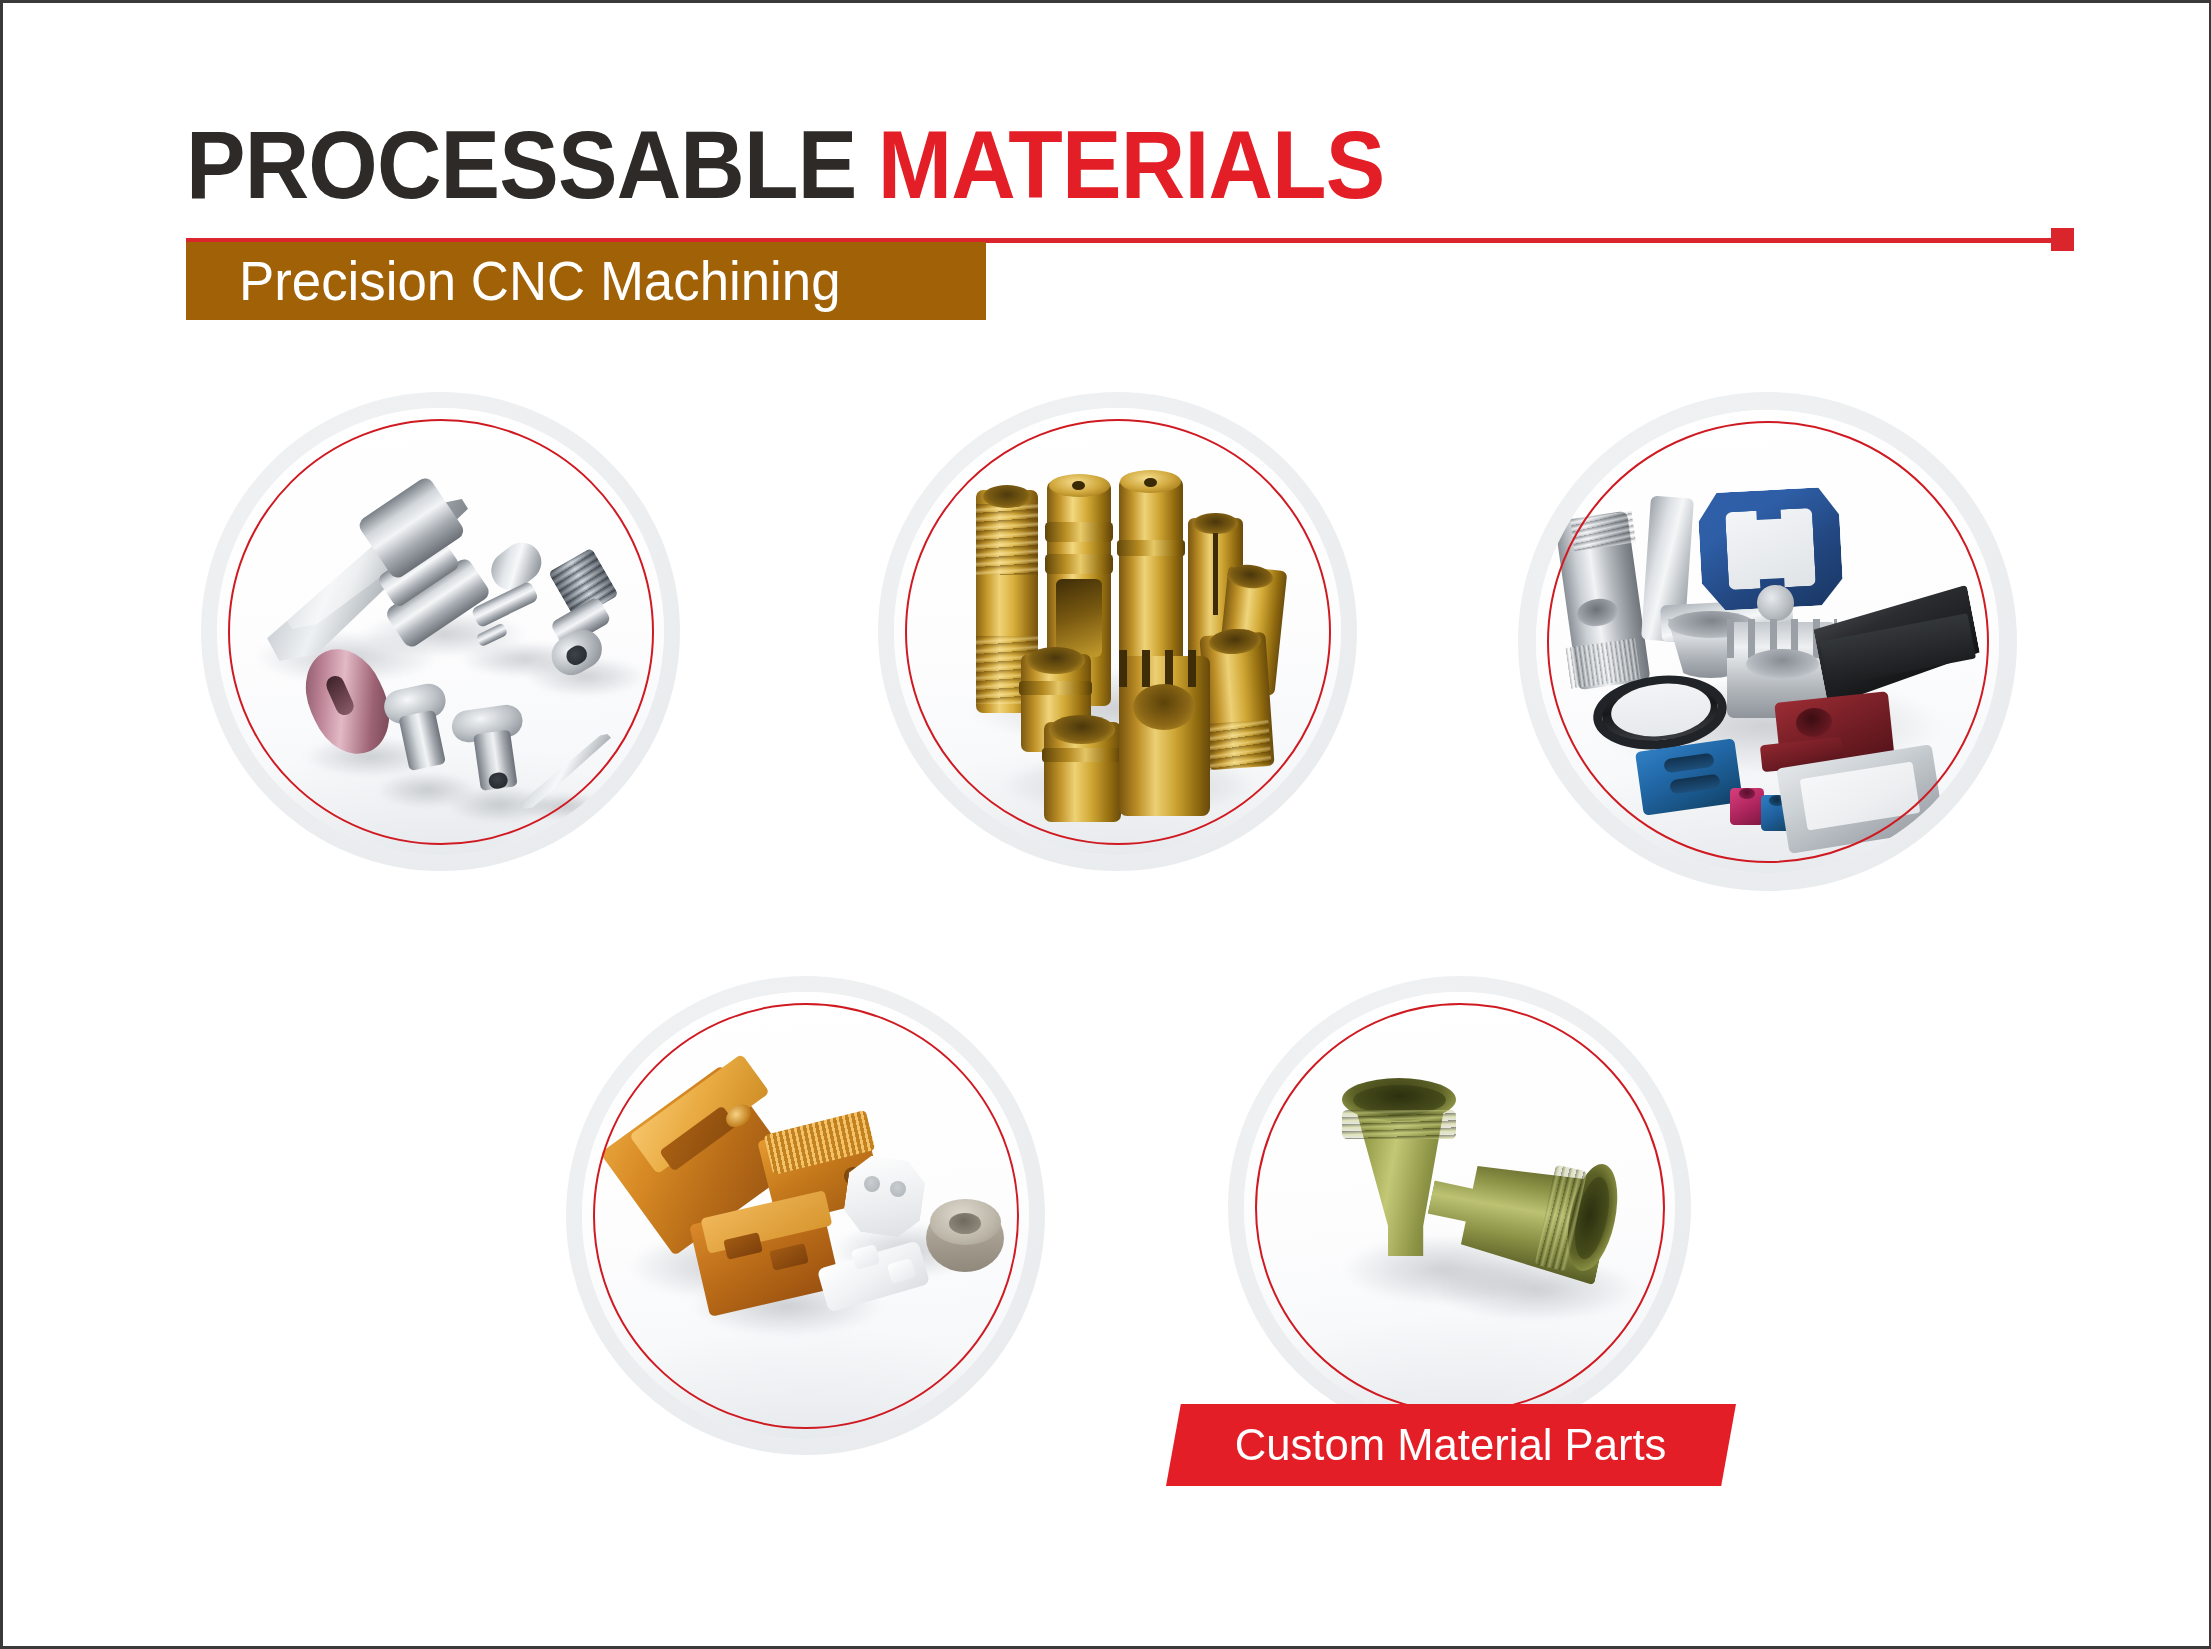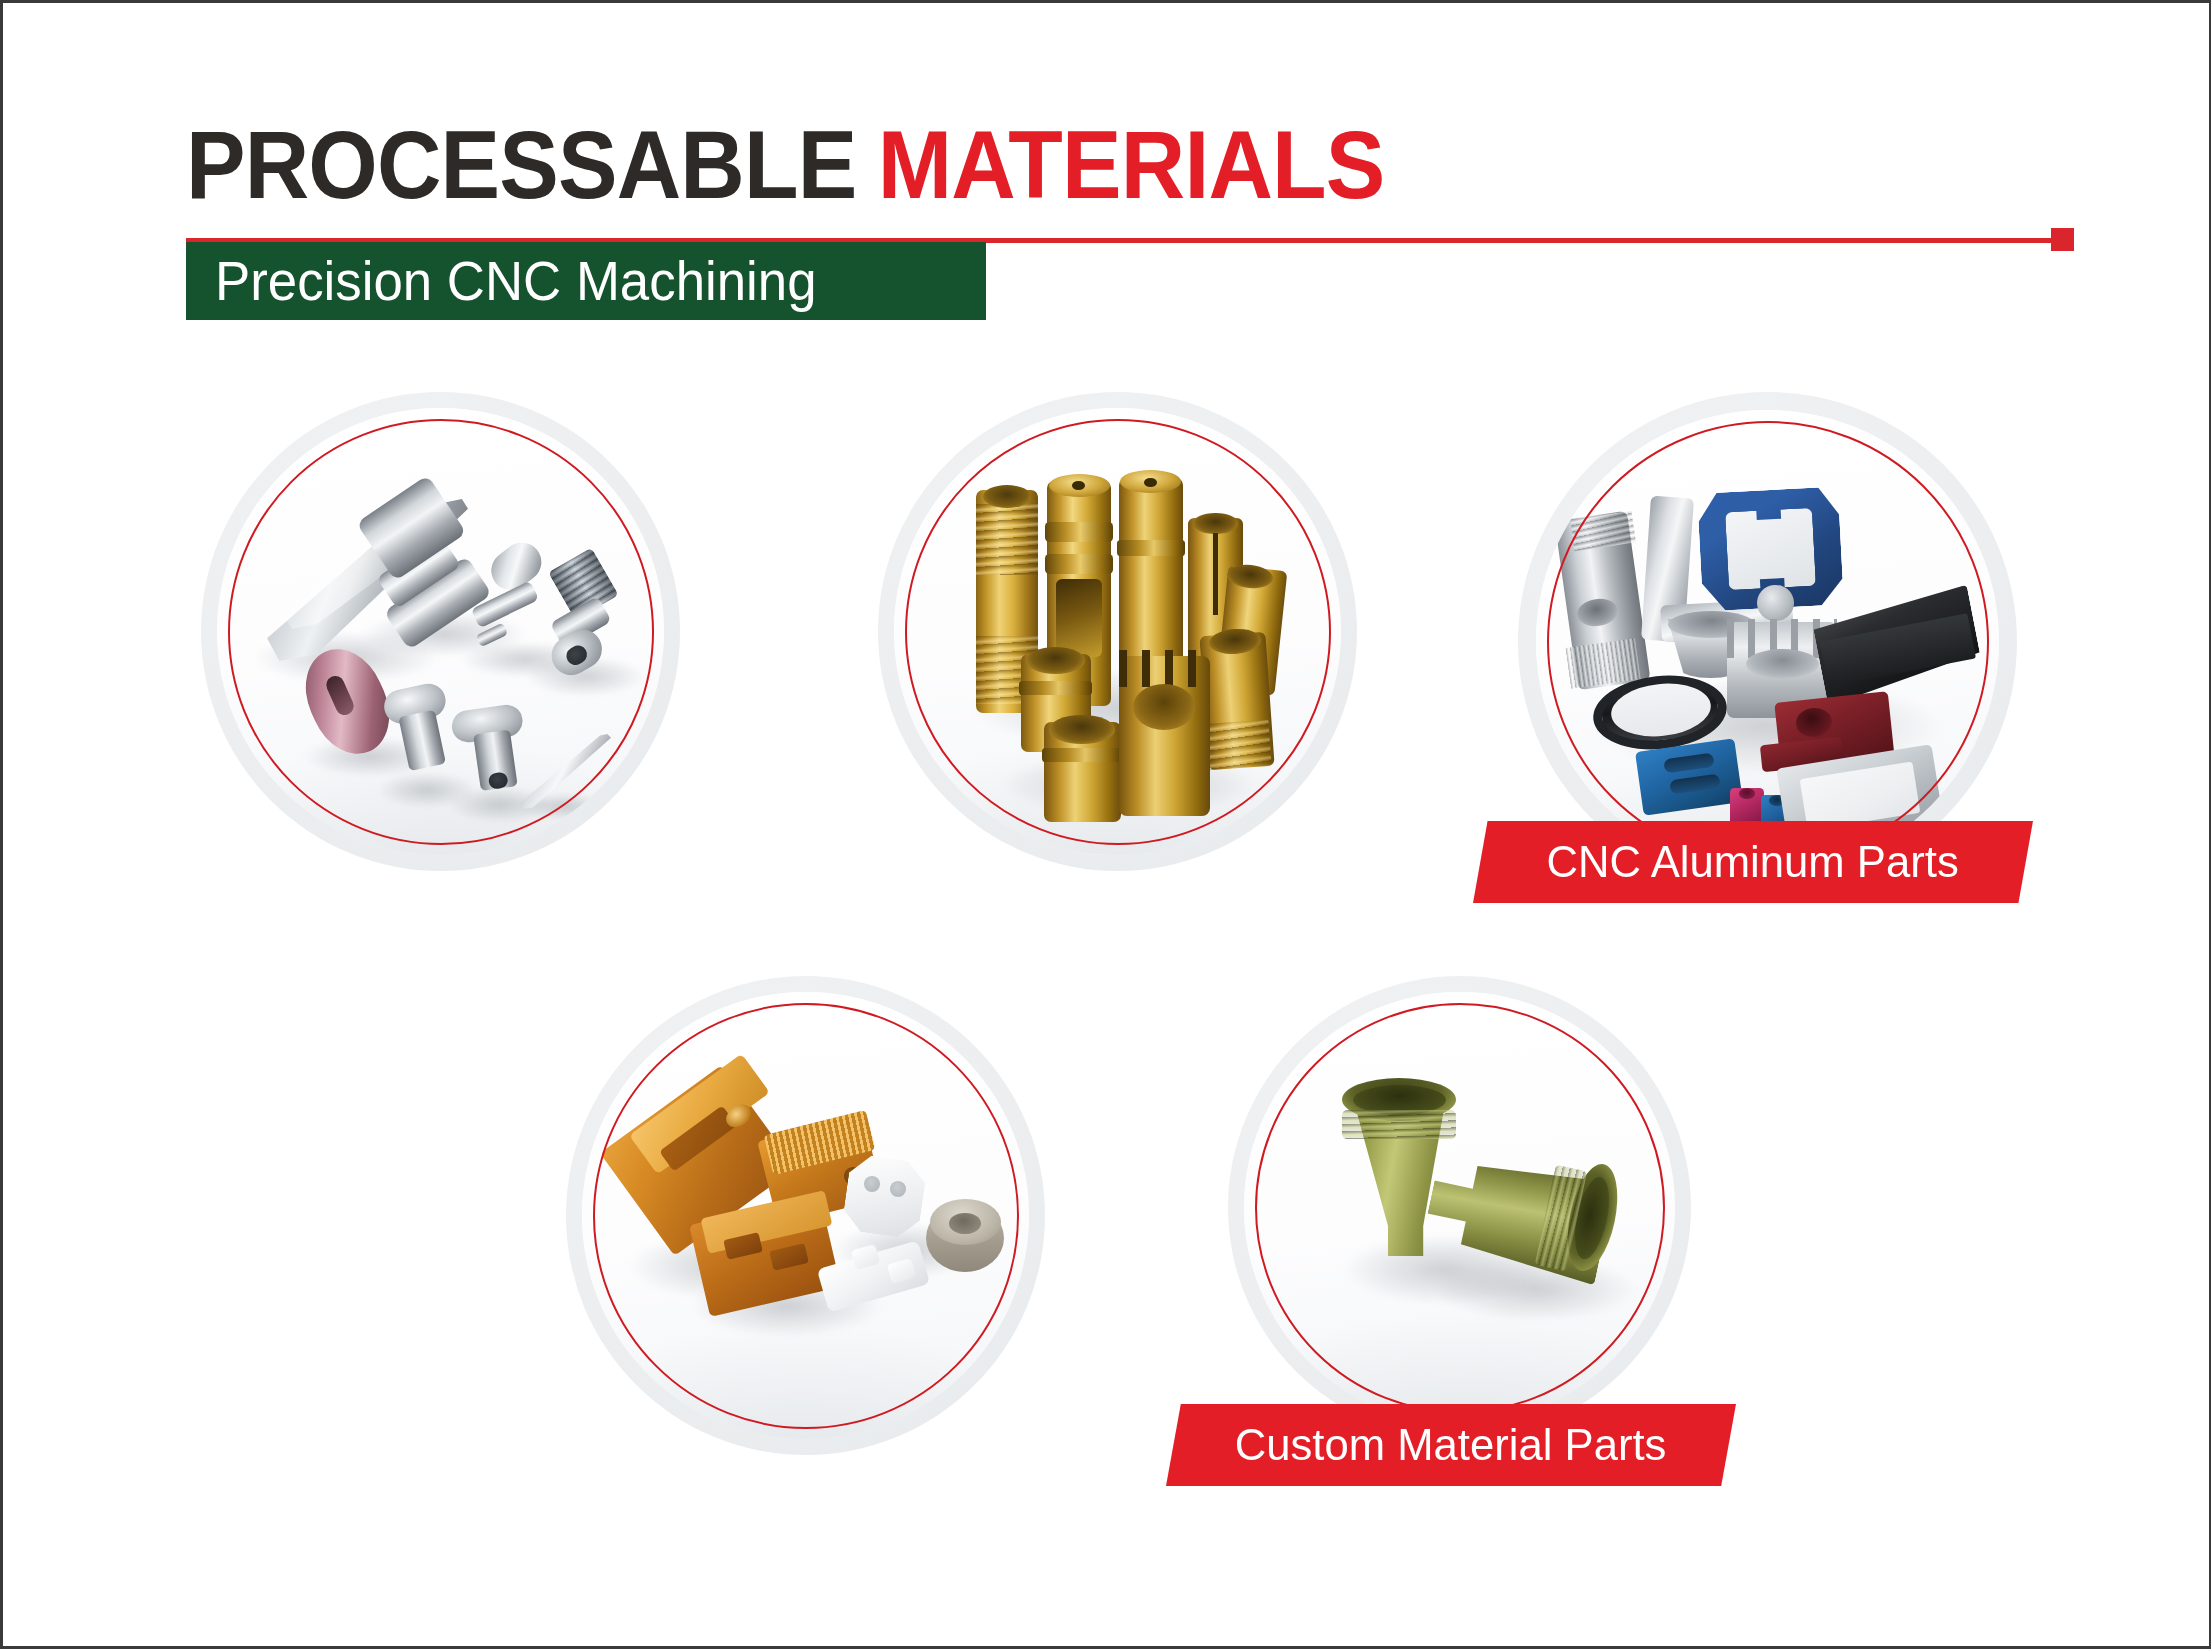--- a/index.html
+++ b/index.html
@@ -56,23 +56,24 @@
     background: #D9252B;
   }
 
   
   #subtitle-block {
     position: absolute;
     left: 183px;
     top: 239px;
     width: 800px;
     height: 78px;
-    background: #14532d;
+    background: #a16207;
     display: flex;
     align-items: center;
+    padding-left: 24px;
   }
   #subtitle-text {
     color: #ffffff;
     font-size: 55px;
     font-weight: 400;
     letter-spacing: 0px;
     margin-left: 28.5px;
     white-space: nowrap;
     transform: scaleX(0.96);
     transform-origin: left center;
@@ -425,23 +426,20 @@
                   background:radial-gradient(ellipse at 50% 40%,#0d2d47 0%,#1b5585 100%);"></div>
 
       <div class="part" style="left:246px;top:346px;width:157px;height:86px;border-radius:5.3px;transform:rotate(-9deg);
                   background:linear-gradient(160deg,#e4e7ea 0%,#ccd1d5 34%,#aeb3b9 70%,#949aa0 100%);"></div>
       <div class="part" style="left:267px;top:360px;width:114px;height:52px;border-radius:3.6px;transform:rotate(-9deg);
                   background:linear-gradient(160deg,#f6f7f8 0%,#edeff1 60%,#e3e6e9 100%);"></div>
     </div>
     <div class="ring" style="left:28.5px;top:28.5px;width:442px;height:442px;"></div>
   </div>
 
-  <div class="banner" id="banner-aluminum">
-    <span class="banner-text">CNC Aluminum Parts</span>
-  </div>
 
   <div class="card" id="card-plastic">
     <div class="disc" style="width:479px;height:479px;"></div>
     <div class="photo" style="left:16px;top:16px;width:447px;height:447px;">
       <div class="stage"></div>
 
       <div class="shadow-blob" style="left:45px;top:239px;width:205px;height:70px;"></div>
       <div class="shadow-blob" style="left:107px;top:283px;width:196px;height:62px;"></div>
       <div class="shadow-blob" style="left:250px;top:230px;width:151px;height:57px;"></div>
 

